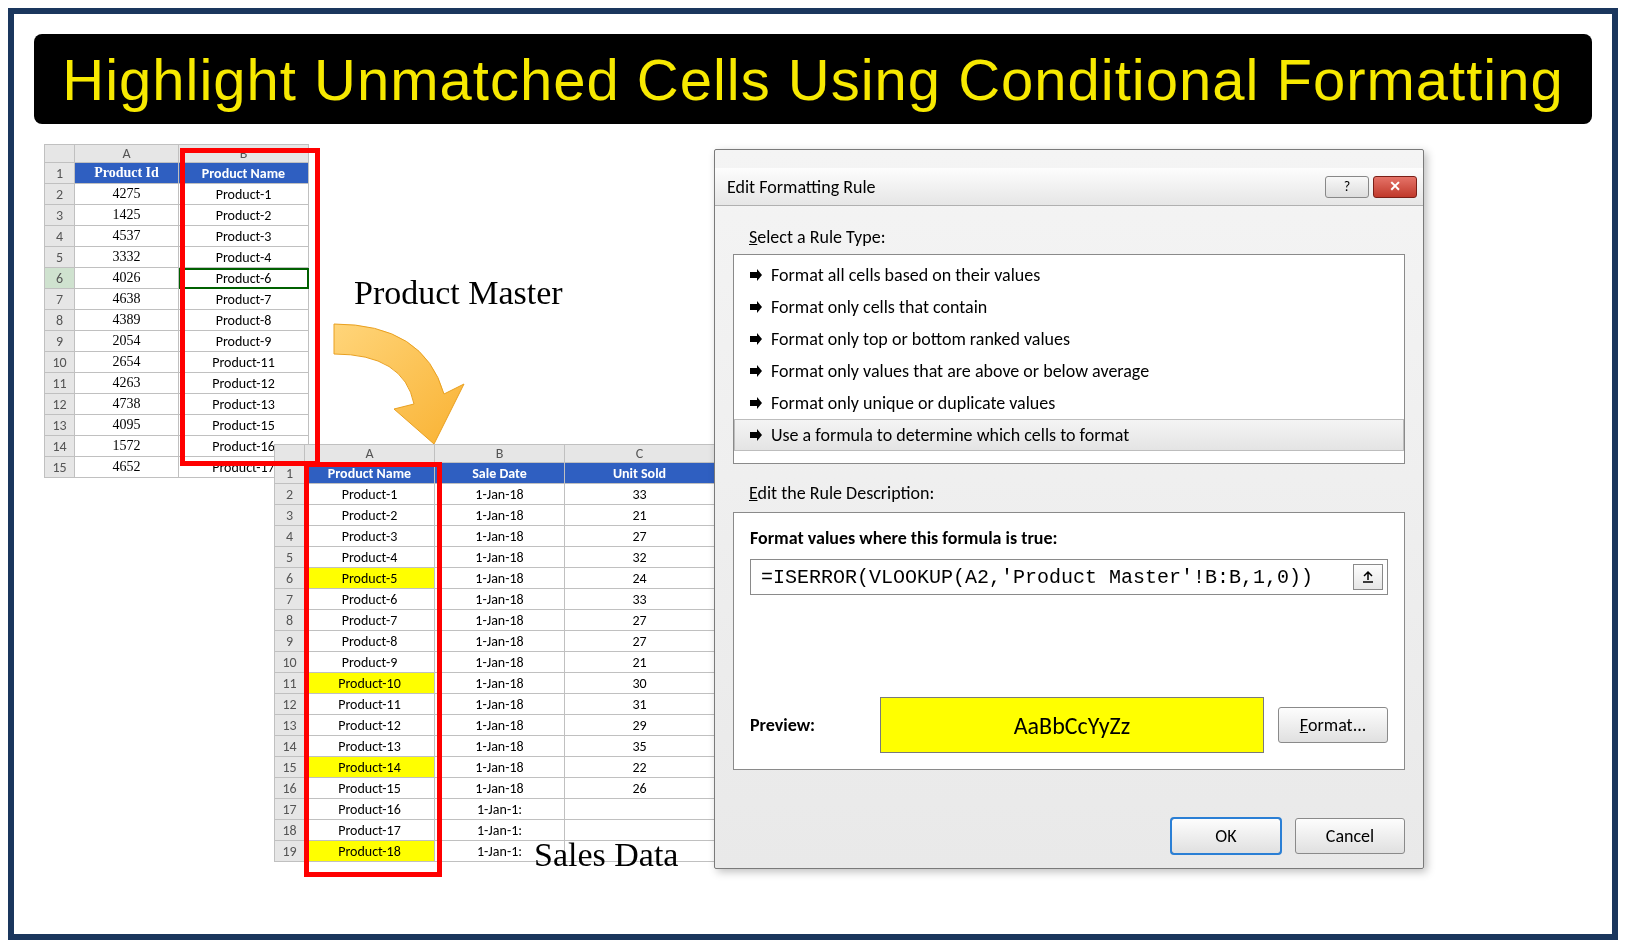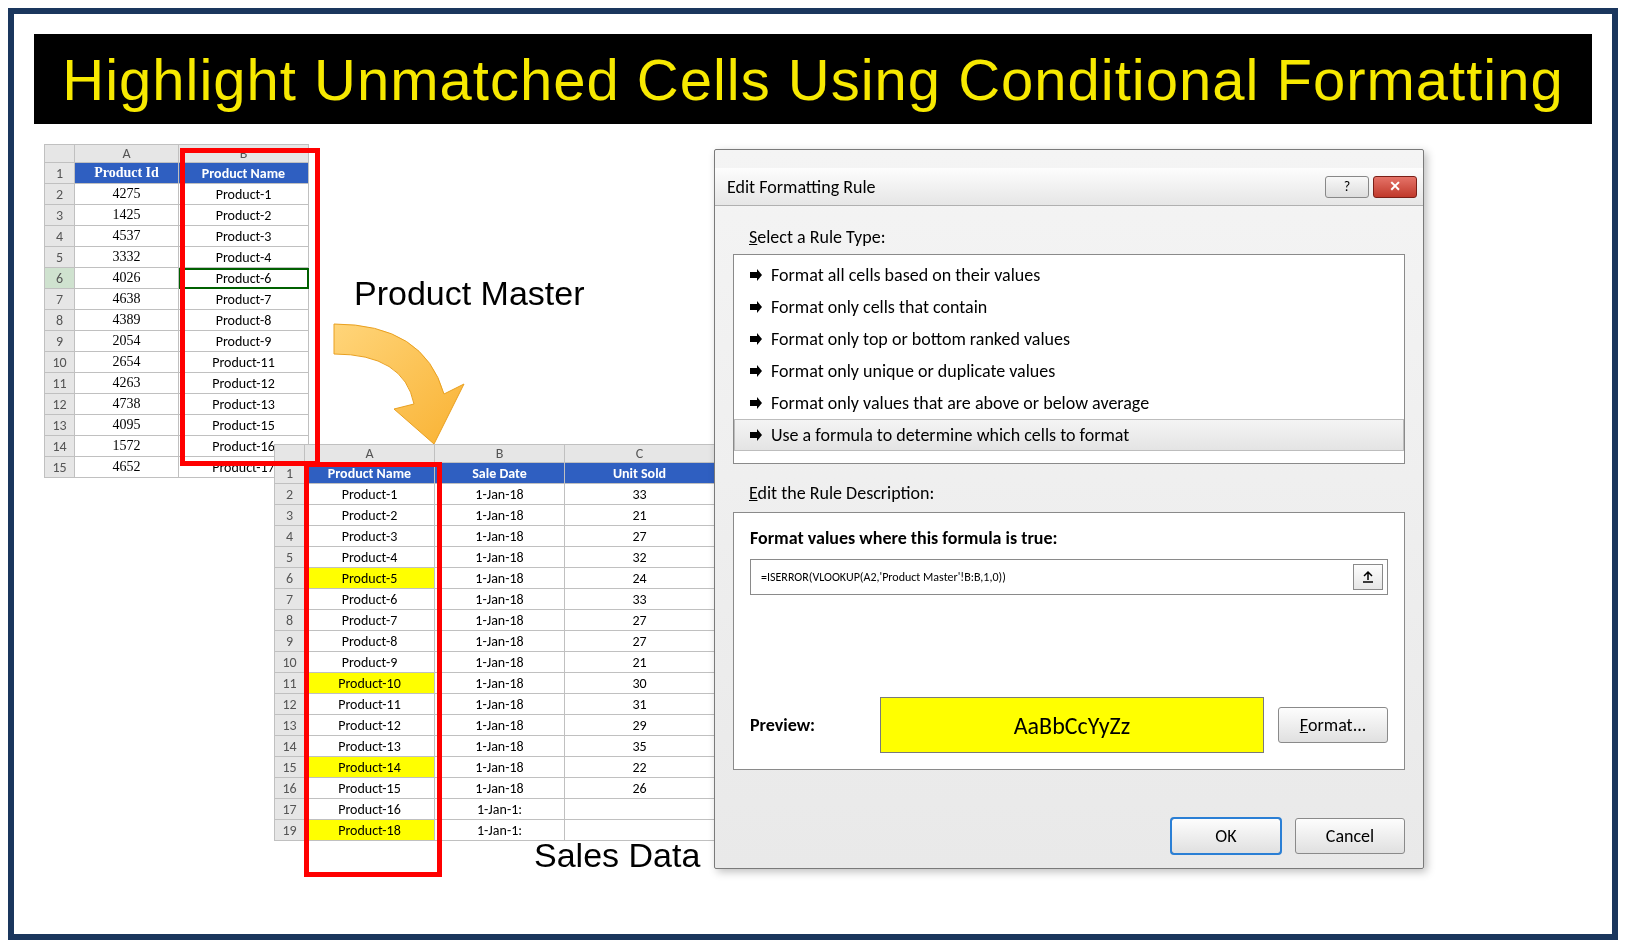--- a/index.html
+++ b/index.html
@@ -16,20 +16,21 @@
     background:#fff;
   }
   .title-bar {
     position:absolute; left:20px; right:20px; top:20px; height:90px;
     background:#000;
     display:flex; align-items:center; justify-content:center;
     font-size:58px; font-weight:400;
     color:#f7e900;
     font-family:'Arial Narrow', 'Helvetica Condensed', Impact, sans-serif;
     letter-spacing:1px;
+    border-radius:8px;
   }
 
   
   .sheet {
     position:absolute;
     border-collapse:collapse;
     font-size:14px;
     background:#fff;
   }
   .sheet th, .sheet td {
@@ -63,21 +64,21 @@
   .redbox {
     position:absolute;
     border:5px solid red;
     pointer-events:none;
   }
   #rb-master { left:166px; top:134px; width:140px; height:318px; }
   #rb-sales  { left:290px; top:448px; width:138px; height:415px; }
 
   .label {
     position:absolute;
-    font-family:Liberation Sans, sans-serif;
+    font-family:Liberation Serif, serif;
     font-weight:400;
     font-size:34px; color:#000;
   }
   #lbl-master { left:340px; top:260px; }
   #lbl-sales  { left:520px; top:822px; }
 
   
   .arrow {
     position:absolute;
     left:300px; top:300px;
@@ -153,21 +154,21 @@
     position:relative;
   }
   .desc-box .bold { font-weight:bold; font-size:18px; }
   .formula-field {
     margin-top:10px;
     height:36px;
     border:1px solid #8a8a8a;
     display:flex; align-items:center;
     background:#fff;
   }
-  .formula-field .txt { flex:1; padding:0 10px; font-size:12px; }
+  .formula-field .txt { flex:1; padding:0 10px; font-size:20px;font-family:Liberation Mono, monospace; }
   .formula-field .refbtn {
     width:30px; height:26px; margin:0 4px;
     border:1px solid #8a8a8a;
     background:linear-gradient(#fdfdfd,#e6e6e6);
     display:flex; align-items:center; justify-content:center;
     font-size:14px;
   }
   .preview-row {
     position:absolute; left:16px; right:16px; bottom:16px;
     display:flex; align-items:center;
@@ -387,20 +388,26 @@
         </tr>
         <tr>
           <th class="rowhdr">16</th>
           <td class="colA">Product-15</td>
           <td class="colB">1-Jan-18</td>
           <td class="colC">26</td>
         </tr>
         <tr>
           <th class="rowhdr">17</th>
           <td class="colA">Product-16</td>
+          <td class="colB">1-Jan-1:</td>
+          <td class="colC"></td>
+        </tr>
+        <tr>
+          <th class="rowhdr">18</th>
+          <td class="colA">Product-17</td>
           <td class="colB">1-Jan-1:</td>
           <td class="colC"></td>
         </tr>
         <tr>
           <th class="rowhdr">19</th>
           <td class="colA yellow">Product-18</td>
           <td class="colB">1-Jan-1:</td>
           <td class="colC"></td>
         </tr>
       </tbody>
@@ -456,29 +463,29 @@
               </svg>
             </span>
             <span>Format only top or bottom ranked values</span>
           </div>
           <div class="rule-item">
             <span class="bullet">
               <svg width="14" height="14" viewBox="0 0 14 14">
                 <path d="M1 4 L8 4 L8 1 L13 7 L8 13 L8 10 L1 10 Z" fill="#000"></path>
               </svg>
             </span>
-            <span>Format only unique or duplicate values</span>
+            <span>Format only values that are above or below average</span>
           </div>
           <div class="rule-item">
             <span class="bullet">
               <svg width="14" height="14" viewBox="0 0 14 14">
                 <path d="M1 4 L8 4 L8 1 L13 7 L8 13 L8 10 L1 10 Z" fill="#000"></path>
               </svg>
             </span>
-            <span>Format only values that are above or below average</span>
+            <span>Format only unique or duplicate values</span>
           </div>
           <div class="rule-item sel">
             <span class="bullet">
               <svg width="14" height="14" viewBox="0 0 14 14">
                 <path d="M1 4 L8 4 L8 1 L13 7 L8 13 L8 10 L1 10 Z" fill="#000"></path>
               </svg>
             </span>
             <span>Use a formula to determine which cells to format</span>
           </div>
         </div>

